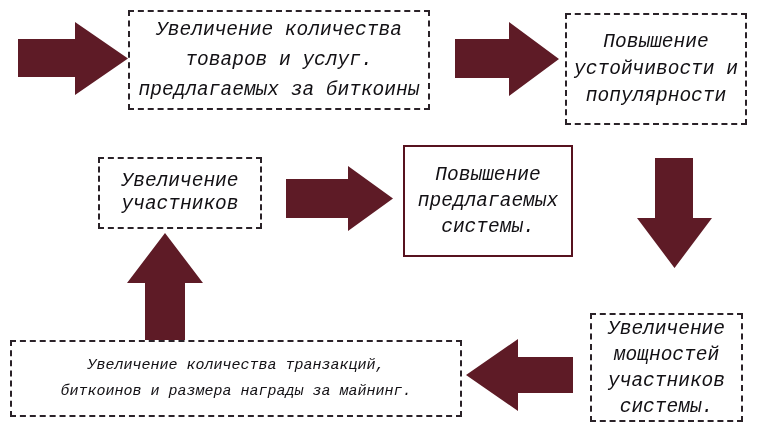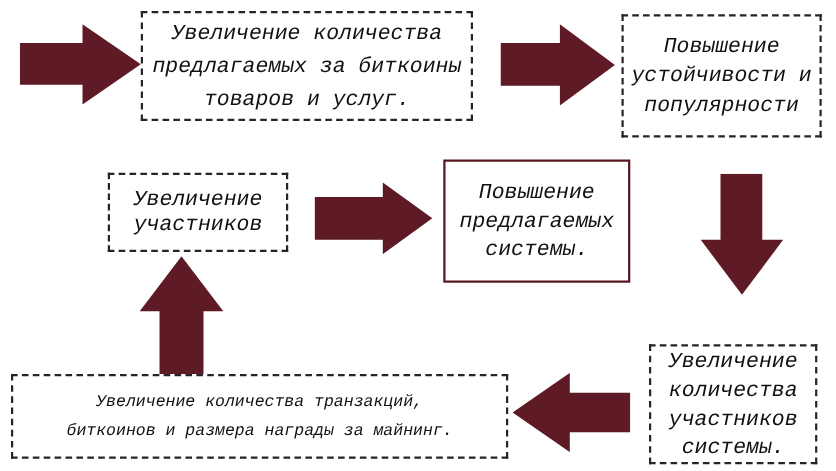--- a/index.html
+++ b/index.html
@@ -58,22 +58,22 @@
 <div class="diagram">
 
   <div class="arrow arrow-r1">
     <svg viewBox="0 0 110 73" preserveAspectRatio="none" aria-hidden="true">
       <polygon points="0,17 57,17 57,0 110,36.5 57,73 57,55 0,55" fill="#5e1b26"></polygon>
     </svg>
   </div>
 
   <div class="box dashed box-goods">
     <span>Увеличение количества</span>
+    <span>товаров и услуг.</span>
     <span>предлагаемых за биткоины</span>
-    <span>товаров и услуг.</span>
   </div>
 
   <div class="arrow arrow-r2">
     <svg viewBox="0 0 104 74" preserveAspectRatio="none" aria-hidden="true">
       <polygon points="0,17 54,17 54,0 104,37 54,74 54,56 0,56" fill="#5e1b26"></polygon>
     </svg>
   </div>
 
   <div class="box dashed box-currency">
     <span>Повышение</span>
@@ -116,18 +116,18 @@
   </div>
 
   <div class="arrow arrow-left">
     <svg viewBox="0 0 107 72" preserveAspectRatio="none" aria-hidden="true">
       <polygon points="107,18 52,18 52,0 0,36 52,72 52,54 107,54" fill="#5e1b26"></polygon>
     </svg>
   </div>
 
   <div class="box dashed box-participants">
     <span>Увеличение</span>
-    <span>количества</span>
+    <span>мощностей</span>
     <span>участников</span>
     <span>системы.</span>
   </div>
 
 </div>
 
 </body></html>

